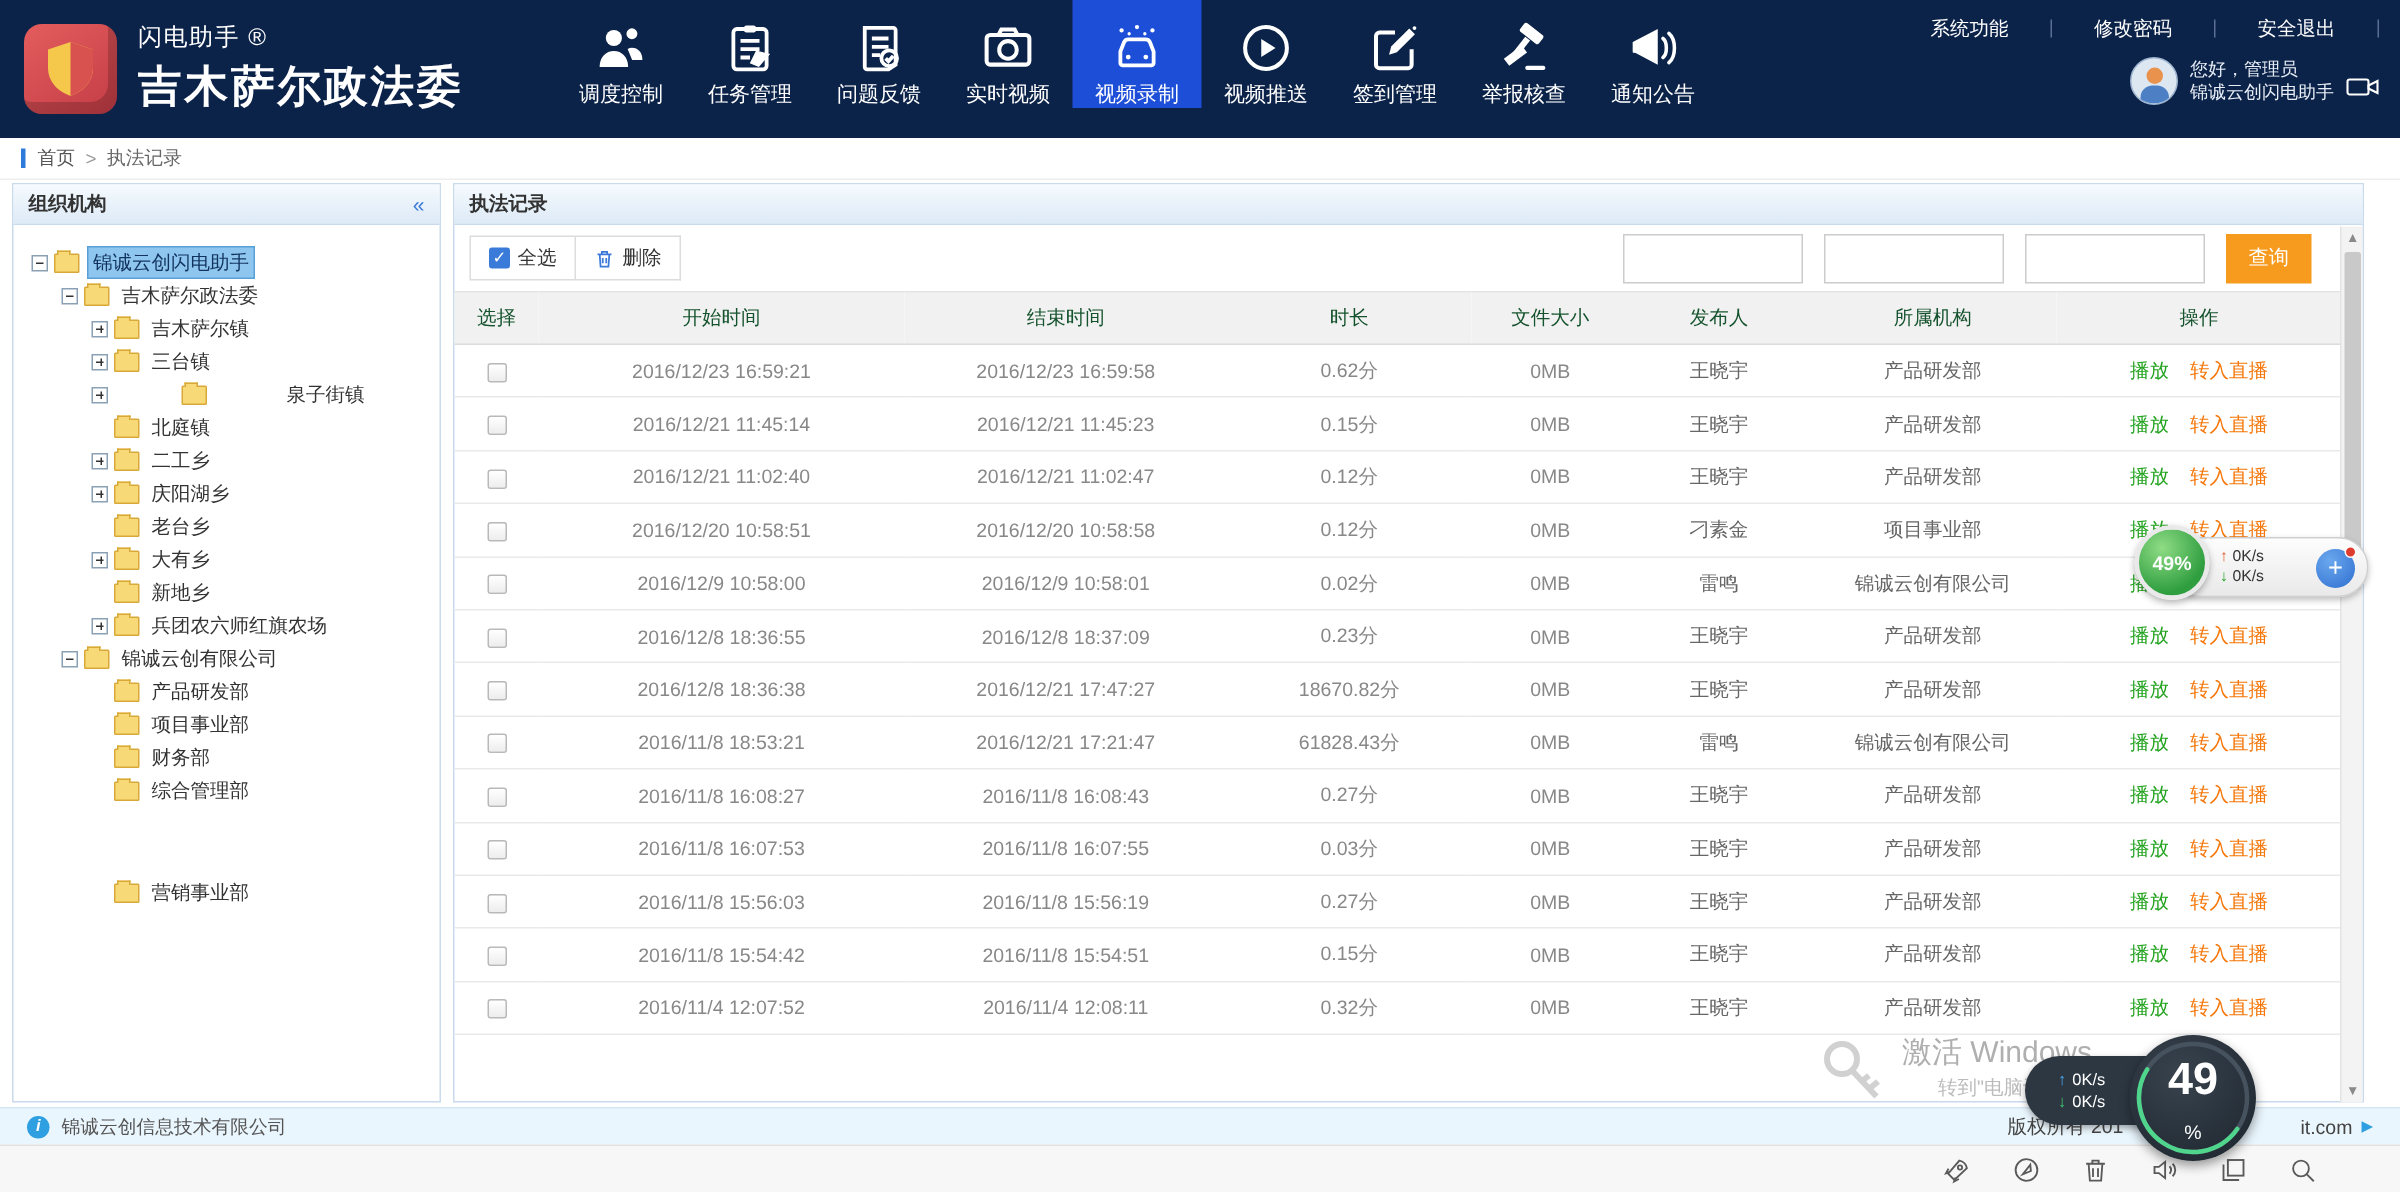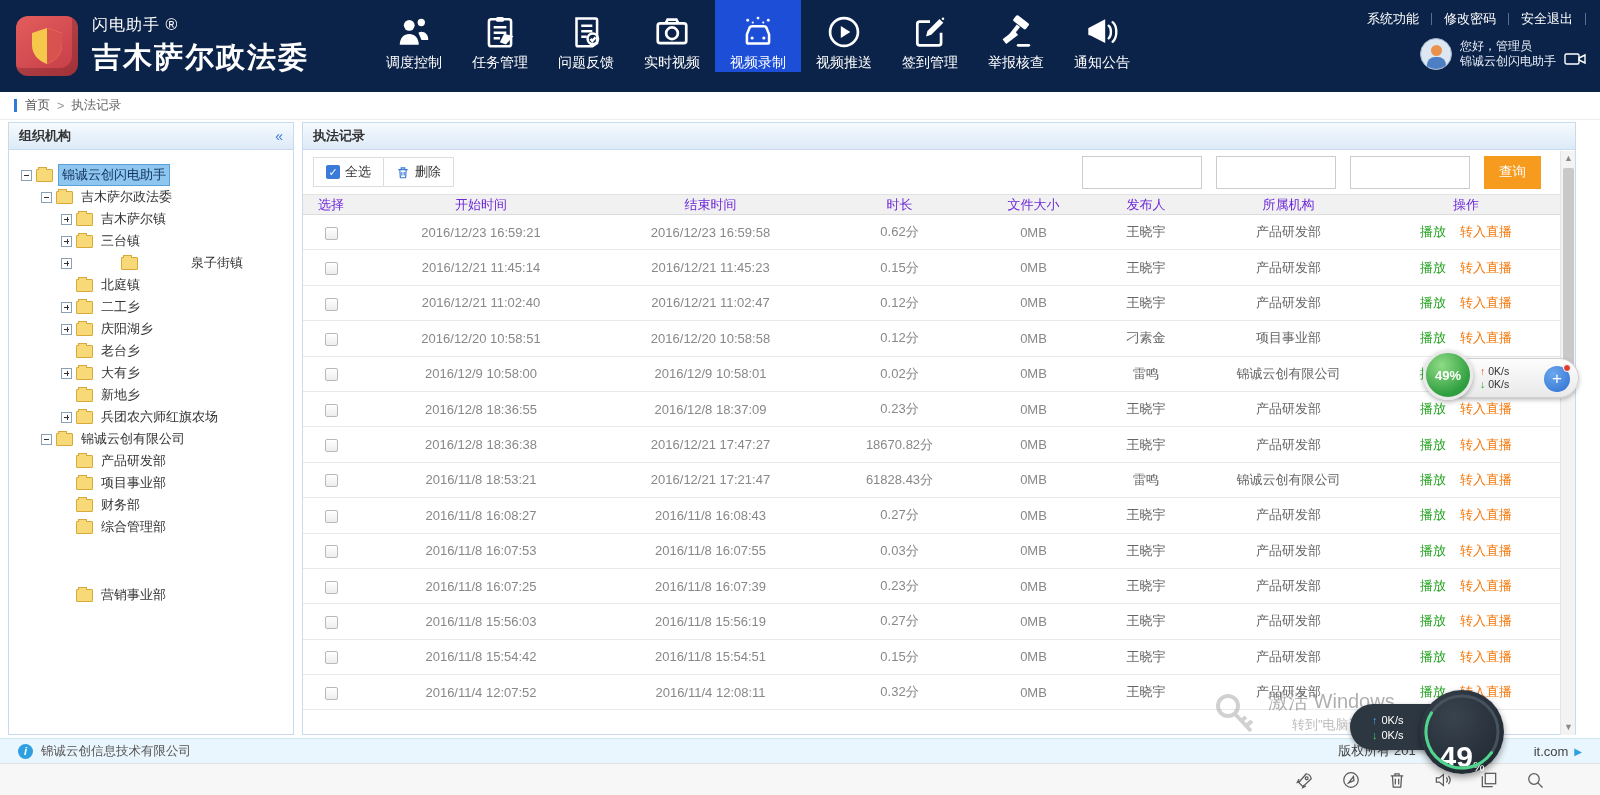--- a/index.html
+++ b/index.html
@@ -14,21 +14,21 @@
   .brand-text { margin-left:14px; color:#fff; }
   .brand-sub { font-size:16px; letter-spacing:1px; }
   .brand-main { font-size:29px; font-weight:bold; letter-spacing:2px; margin-top:2px; }
   .nav { display:flex; margin-left:62px; }
   .nav-item { width:86px; height:72px; display:flex; flex-direction:column; align-items:center; padding-top:13px; cursor:pointer; }
   .nav-item.active { background:#1d4ed8; }
   .nav-ico { width:42px; height:42px; display:flex; align-items:center; justify-content:center; }
   .nav-ico svg { width:38px; height:38px; }
   .nav-label { color:#fff; font-size:14px; margin-top:3px; white-space:nowrap; }
   .header-right { position:absolute; right:14px; top:10px; text-align:right; }
-  .top-links { display:flex; justify-content:flex-end; align-items:center; gap:0; }
+  .top-links { display:flex; justify-content:flex-end; align-items:center; gap:16px; }
   .top-link { color:#fff; font-size:13px; padding:0 12px; cursor:pointer; white-space:nowrap; }
   .top-sep { width:1px; height:12px; background:#5a6f93; }
   .user-row { display:flex; align-items:center; margin-top:10px; justify-content:flex-end; }
   .avatar { width:32px; height:32px; border-radius:50%; background:#dce7f2; border:1px solid #9fb4cf; position:relative; overflow:hidden; flex:none; }
   .avatar i.head { position:absolute; left:10px; top:6px; width:11px; height:11px; border-radius:50%; background:#e8924d; }
   .avatar i.body { position:absolute; left:6px; top:18px; width:19px; height:12px; border-radius:8px 8px 0 0; background:#4d7fc4; }
   .greet { margin-left:8px; text-align:left; color:#e8eef7; font-size:12px; line-height:15px; white-space:nowrap; }
   .camcorder { margin-left:8px; align-self:flex-end; }
 
   
@@ -58,21 +58,21 @@
   .btn-group { display:flex; }
   .tbtn { height:30px; display:flex; align-items:center; gap:5px; padding:0 12px; border:1px solid #dcdcdc; background:#fff; font-size:13px; color:#333; cursor:pointer; }
   .tbtn + .tbtn { border-left:none; }
   .chk-ico { width:14px; height:14px; background:#3a7ad9; border-radius:2px; color:#fff; font-size:11px; line-height:14px; text-align:center; }
   .trash-ico svg { width:14px; height:15px; display:block; }
   .toolbar .spacer { flex:1; }
   .filter-input { width:120px; height:33px; border:1px solid #ccc; margin-left:14px; font-size:13px; padding:0 6px; }
   .query-btn { width:57px; height:33px; background:#f79b1e; color:#fff; border:none; font-size:13.5px; margin-left:14px; margin-right:24px; cursor:pointer; }
 
   table.grid { width:1258px; border-collapse:collapse; table-layout:fixed; font-size:13px; }
-  .grid th { height:20px; background:#f1f1f1; border-top:1px solid #e2e2e2; border-bottom:1px solid #dcdcdc; color:#6d28d9; font-weight:normal; }
+  .grid th { height:35px; background:#f1f1f1; border-top:1px solid #e2e2e2; border-bottom:1px solid #dcdcdc; color:#14532d; font-weight:normal; }
   .grid td { height:35.4px; border-bottom:1px solid #e9e9e9; text-align:center; color:#888; }
   .grid td.pub { color:#666; }
   .grid td.org { color:#666; }
   .cbox { display:inline-block; width:13px; height:13px; border:1px solid #b9b9b9; border-radius:2px; background:linear-gradient(#fff,#ededed); cursor:pointer; vertical-align:middle; }
   .op-play { color:#23a31f; cursor:pointer; margin-right:14px; }
   .op-live { color:#f5770a; cursor:pointer; }
 
   
   .vscroll { position:absolute; right:0; top:28px; width:15px; height:584px; background:#f3f3f3; border-left:1px solid #e4e4e4; }
   .varrow { position:absolute; left:0; width:15px; height:15px; color:#8a8a8a; font-size:9px; text-align:center; line-height:15px; }
@@ -102,21 +102,21 @@
   .watermark { position:absolute; left:1210px; top:686px; z-index:20; color:rgba(110,110,110,.55); }
   .wm-key { position:absolute; left:0; top:2px; opacity:.45; }
   .wm-l1 { position:absolute; left:58px; top:2px; font-size:20px; white-space:nowrap; }
   .wm-l2 { position:absolute; left:82px; top:30px; font-size:13px; white-space:nowrap; color:rgba(120,120,120,.5); }
 
   .dark-widget { position:absolute; left:1350px; top:698px; z-index:40; }
   .dw-pill { position:absolute; left:0; top:6px; width:128px; height:46px; background:#2d3742; border-radius:23px; display:flex; flex-direction:column; justify-content:center; padding-left:22px; gap:3px; box-shadow:0 2px 5px rgba(0,0,0,.35); }
   .dw-row { font-size:11px; color:#fff; }
   .dw-up { color:#4aa3e8; font-style:normal; margin-right:4px; }
   .dw-dn { color:#3ecb6e; font-style:normal; margin-right:4px; }
-  .dw-ball { position:absolute; left:70px; top:-8px; width:84px; height:84px; border-radius:50%; background:radial-gradient(circle at 40% 32%,#39434e,#232c35 75%); box-shadow:0 3px 7px rgba(0,0,0,.4); display:flex; align-items:flex-end; justify-content:center; color:#fff; cursor:pointer; }
+  .dw-ball { position:absolute; left:70px; top:-8px; width:84px; height:84px; border-radius:50%; background:radial-gradient(circle at 40% 32%,#39434e,#232c35 75%); box-shadow:0 3px 7px rgba(0,0,0,.4); display:flex; align-items:center; justify-content:center; color:#fff; cursor:pointer;flex-direction:column; }
   .dw-ball svg.ring { position:absolute; left:3px; top:3px; }
   .dw-num { font-size:30px; font-weight:bold; }
   .dw-pct { font-size:13px; margin-top:10px; }
 </style>
 </head>
 <body>
 
 <div class="screen">
 
   <div class="top-header">
@@ -578,32 +578,20 @@
             <td>2016/11/8 16:07:55</td>
             <td>0.03分</td>
             <td>0MB</td>
             <td class="pub">王晓宇</td>
             <td class="org">产品研发部</td>
             <td>
               <span class="op-play">播放</span><span class="op-live">转入直播</span>
             </td>
           </tr>
 
-          <tr>
-            <td><span class="cbox"></span></td>
-            <td>2016/11/8 16:07:25</td>
-            <td>2016/11/8 16:07:39</td>
-            <td>0.23分</td>
-            <td>0MB</td>
-            <td class="pub">王晓宇</td>
-            <td class="org">产品研发部</td>
-            <td>
-              <span class="op-play">播放</span><span class="op-live">转入直播</span>
-            </td>
-          </tr>
 
           <tr>
             <td><span class="cbox"></span></td>
             <td>2016/11/8 15:56:03</td>
             <td>2016/11/8 15:56:19</td>
             <td>0.27分</td>
             <td>0MB</td>
             <td class="pub">王晓宇</td>
             <td class="org">产品研发部</td>
             <td>

